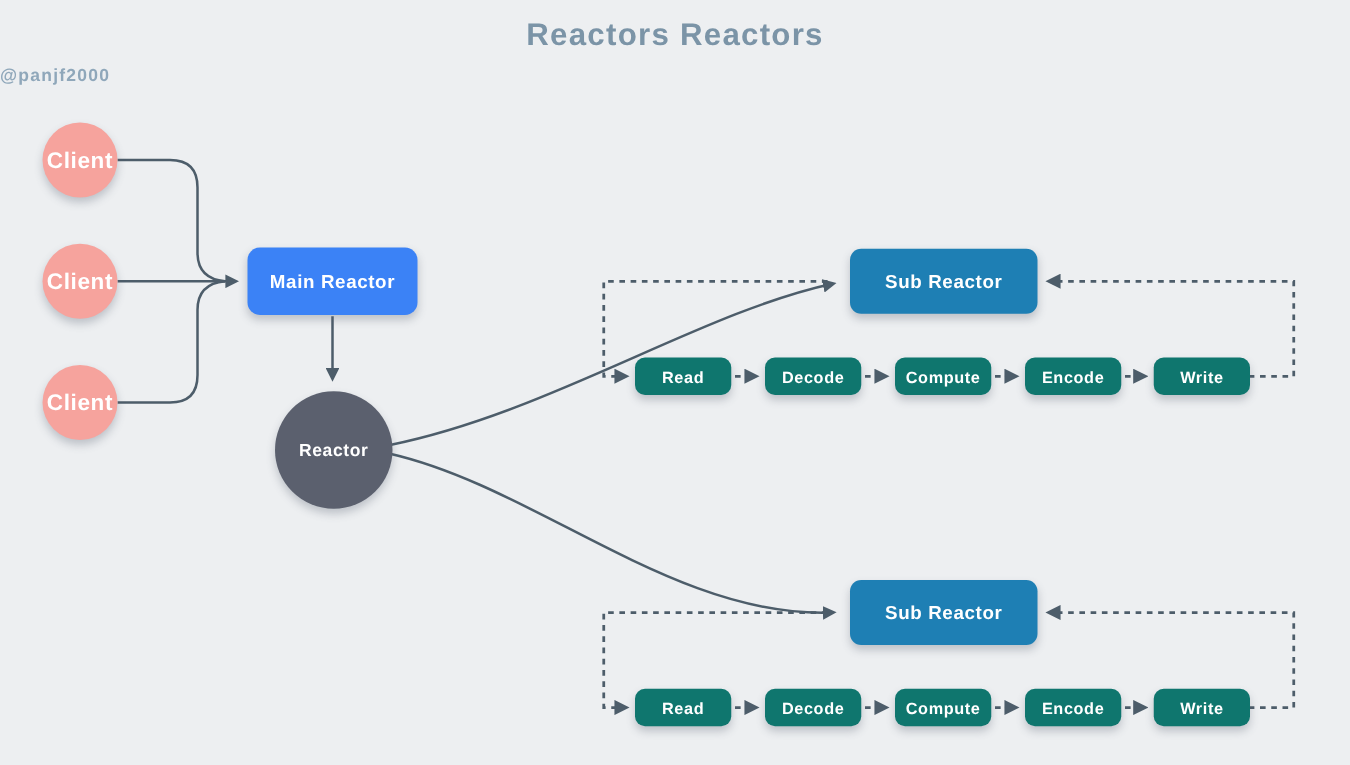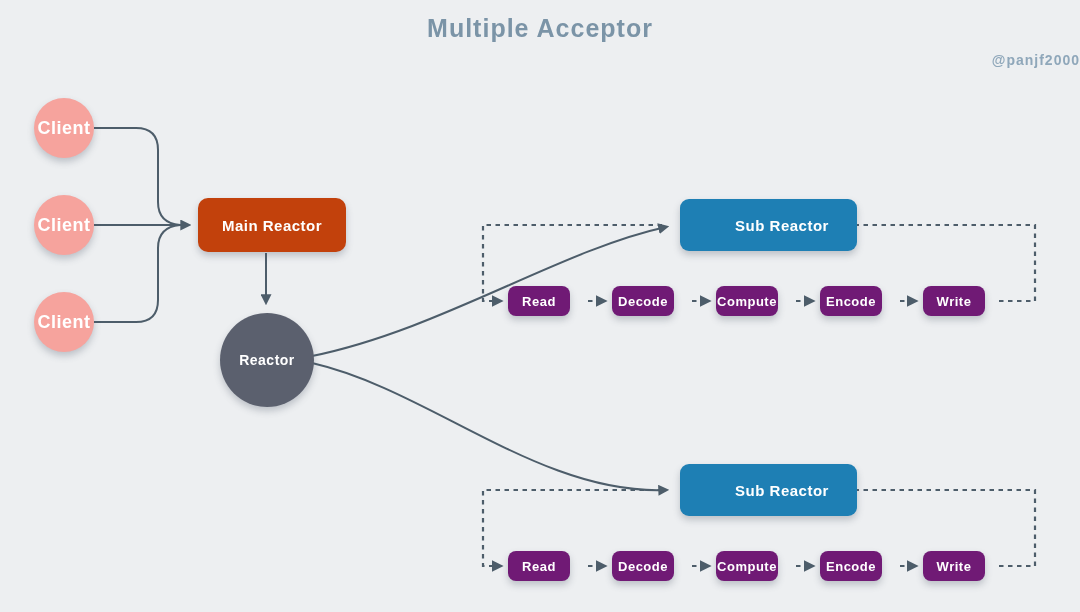--- a/index.html
+++ b/index.html
@@ -9,48 +9,48 @@
     background:#EDEFF1;
     overflow:hidden;
   }
   .canvas{position:relative;width:1080px;height:612px;background:#EDEFF1;}
   .connectors{position:absolute;left:0;top:0;width:1080px;height:612px;z-index:1;}
   .title{
     position:absolute;left:0;top:14px;width:1080px;text-align:center;
     font-size:25px;font-weight:bold;letter-spacing:1px;color:#7B94A7;z-index:2;
   }
   .subtitle{
-    position:absolute;left:0;top:52px;width:1080px;text-align:right;
+    position:absolute;left:0;top:52px;width:1080px;text-align:left;
     font-size:14px;font-weight:bold;letter-spacing:1px;color:#8FA7BA;z-index:2;
   }
   .node{
     position:absolute;display:flex;align-items:center;justify-content:center;
     color:#fff;font-weight:bold;z-index:3;
     box-shadow:0 4px 7px rgba(80,90,105,0.30);
     letter-spacing:0.5px;
   }
   .client{
     width:60px;height:60px;border-radius:50%;
     background:#F6A39D;font-size:18px;
   }
   .main-reactor{
-    left:198px;top:198px;width:148px;height:54px;border-radius:10px;
-    background:#c2410c;font-size:15px;
+    left:198px;top:198px;width:136px;height:54px;border-radius:10px;
+    background:#3b82f6;font-size:15px;
   }
   .acceptor{
     left:220px;top:313px;width:94px;height:94px;border-radius:50%;
     background:#5B606E;font-size:14px;
   }
   .sub-reactor{
     width:150px;height:52px;border-radius:9px;
-    background:#1E7FB4;font-size:15px;padding-left:27px;
+    background:#1E7FB4;font-size:15px;
   }
   .step{
-    width:62px;height:30px;border-radius:8px;
-    background:#701a75;font-size:13px;
+    width:77px;height:30px;border-radius:8px;
+    background:#0f766e;font-size:13px;
   }
 </style>
 </head>
 <body>
 
 <div class="canvas">
 
   <svg class="connectors" viewBox="0 0 1080 612" xmlns="http://www.w3.org/2000/svg">
     <defs>
       <marker id="arr" viewBox="0 0 10 10" refX="7" refY="5" markerWidth="5.5" markerHeight="5.5" orient="auto-start-reverse">
@@ -77,21 +77,21 @@
 
       <path d="M 662 490 L 483 490 L 483 566 L 500 566" marker-end="url(#arr)"></path>
       <path d="M 999 566 L 1035 566 L 1035 490 L 840 490" marker-end="url(#arr)"></path>
       <path d="M 588 566 L 604 566" marker-end="url(#arr)"></path>
       <path d="M 692 566 L 708 566" marker-end="url(#arr)"></path>
       <path d="M 796 566 L 812 566" marker-end="url(#arr)"></path>
       <path d="M 900 566 L 915 566" marker-end="url(#arr)"></path>
     </g>
   </svg>
 
-  <div class="title">Multiple Acceptor</div>
+  <div class="title">Reactors Reactors</div>
   <div class="subtitle">@panjf2000</div>
 
   <div class="node client" style="left:34px;top:98px;">Client</div>
   <div class="node client" style="left:34px;top:195px;">Client</div>
   <div class="node client" style="left:34px;top:292px;">Client</div>
 
   <div class="node main-reactor">Main Reactor</div>
 
   <div class="node acceptor">Reactor</div>
 

